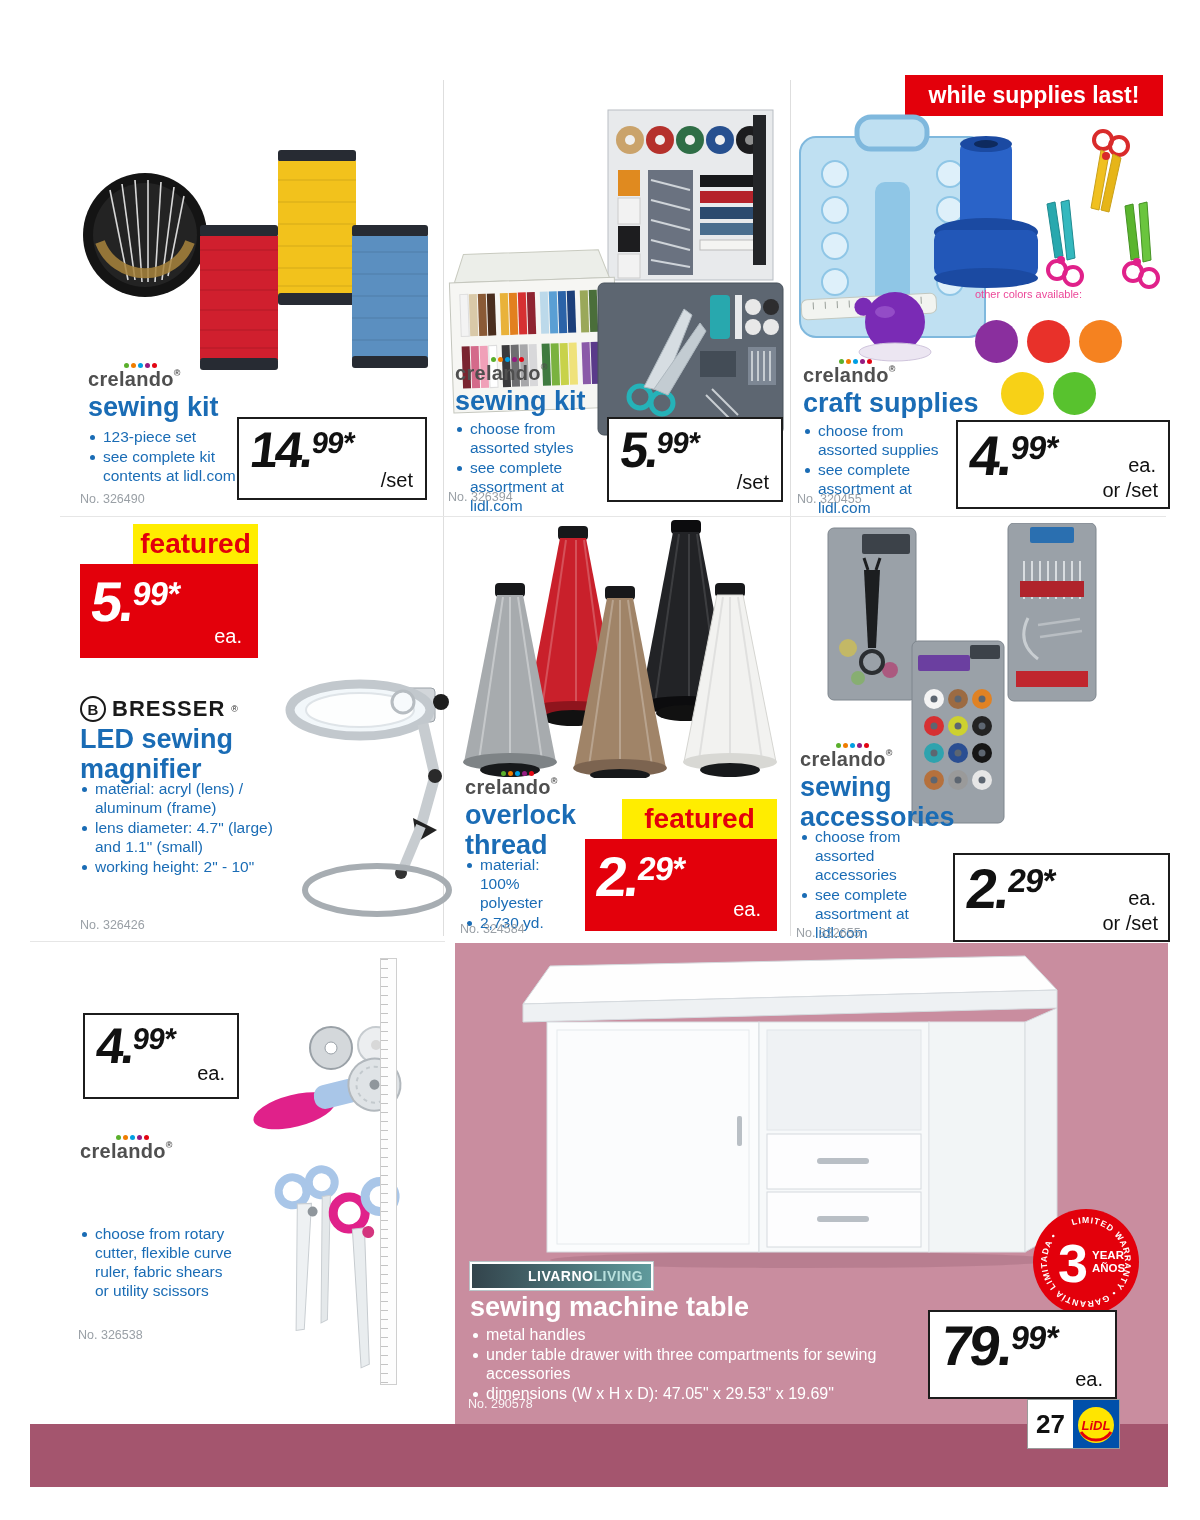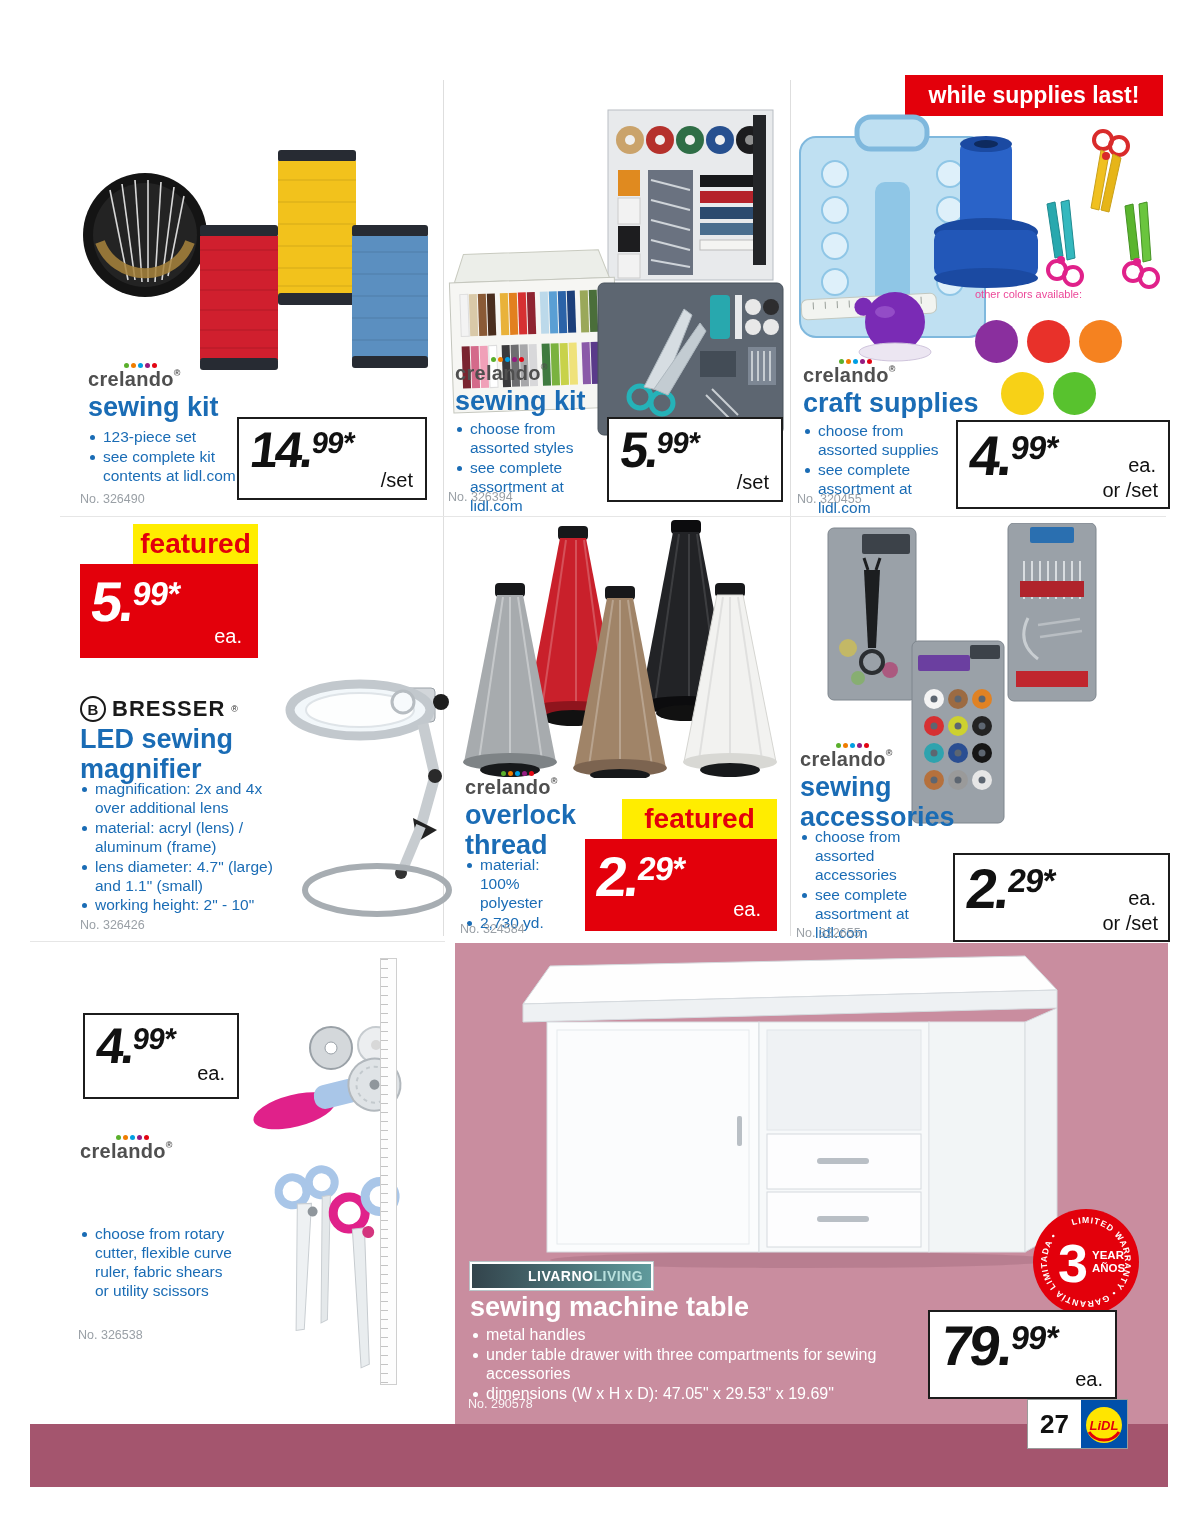--- a/index.html
+++ b/index.html
@@ -67,21 +67,21 @@
   .swatches .gen-dot{width:43px;height:43px;border-radius:50%;}
   
   .pinkblock{position:absolute;background:var(--pink);}
   .footband{position:absolute;background:var(--mauve);}
   
   .ruler{position:absolute;width:15px;background:#fdfdfd;border:1px solid #cfcfcf;
          background-image:repeating-linear-gradient(to bottom,#c4c4c4 0 1px,transparent 1px 9px);
          background-size:7px 100%;background-repeat:no-repeat;}
   
   .pagebadge{position:absolute;display:flex;border:1px solid #9a9a9a;background:#fff;z-index:5;}
-  .pagenum{width:53px;height:48px;display:flex;align-items:center;justify-content:center;
+  .pagenum{width:45px;height:48px;display:flex;align-items:center;justify-content:center;
            font-weight:bold;font-size:26px;color:#111;}
   svg{display:block;}
 </style>
 </head>
 <body>
 
 <div id="page">
 
   <div class="pinkblock" style="left:455px;top:943px;width:713px;height:481px"></div>
   <div class="footband" style="left:30px;top:1424px;width:1138px;height:63px"></div>
@@ -431,24 +431,20 @@
   </svg>
   <div class="bresser" style="left:80px;top:696px">
     <span class="bcircle">B</span>
     <span class="bname">BRESSER</span>
       <sup class="creg">®</sup>
   </div>
   <h3 class="ptitle" style="left:80px;top:724px;width:200px">LED sewing magnifier</h3>
   <ul class="bullets" style="left:82px;top:780px;width:210px">
       <li>
         <span class="bdot"></span>
-        <span>magnification: 2x and 4x over additional lens</span>
-      </li>
-      <li>
-        <span class="bdot"></span>
         <span>material: acryl (lens) / aluminum (frame)</span>
       </li>
       <li>
         <span class="bdot"></span>
         <span>lens diameter: 4.7" (large) and 1.1" (small)</span>
       </li>
       <li>
         <span class="bdot"></span>
         <span>working height: 2" - 10"</span>
       </li>

